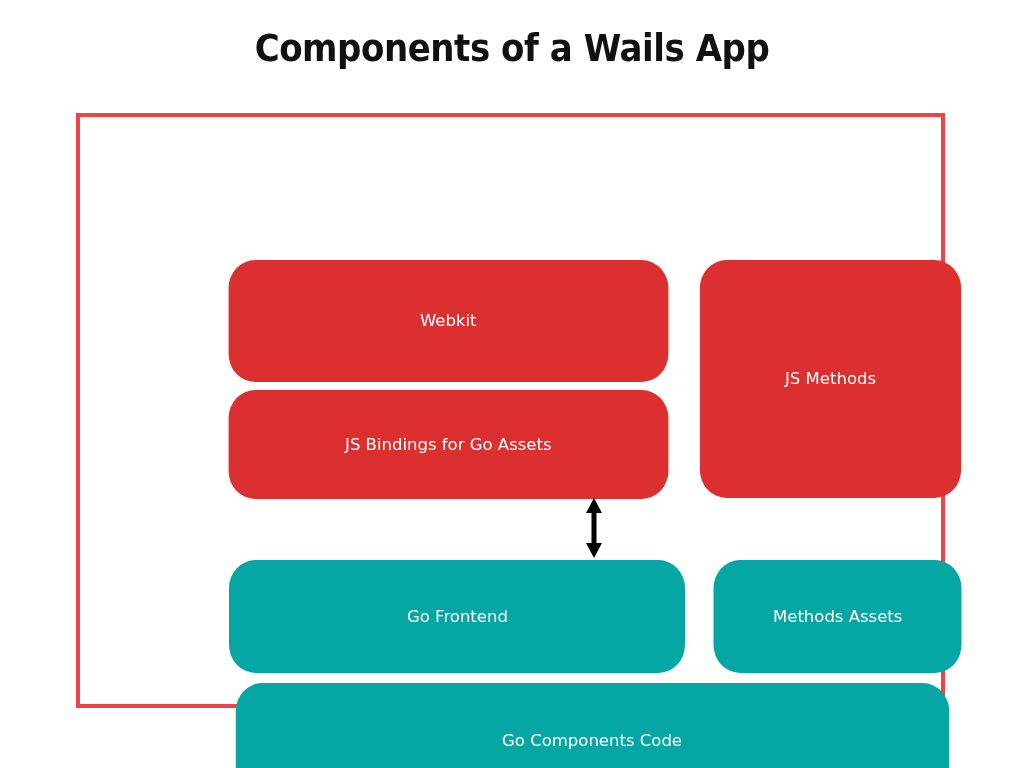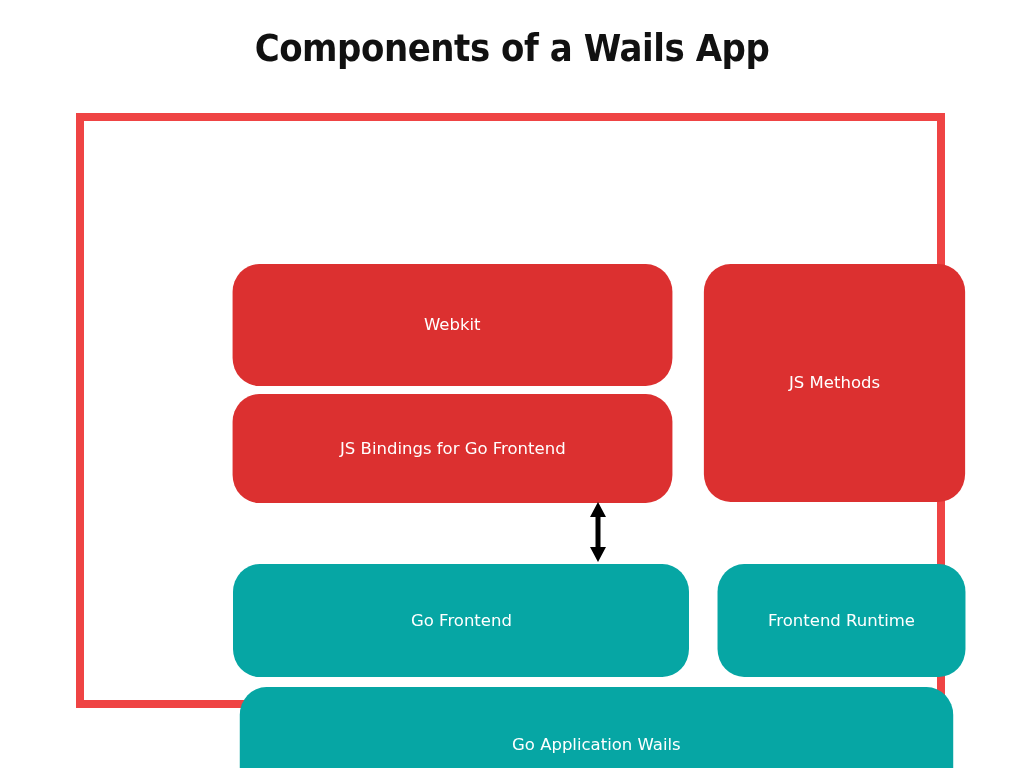--- a/index.html
+++ b/index.html
@@ -30,21 +30,21 @@
     transform-origin: center top;
   }
 
   #frame {
     position: absolute;
     left: 76px;
     top: 113px;
     width: 869px;
     height: 595px;
     box-sizing: border-box;
-    border: 8px solid #ef4444;
+    border: 4px solid #ef4444;
     background: #ffffff;
   }
 
   .node {
     position: absolute;
     box-sizing: border-box;
     display: flex;
     align-items: center;
     justify-content: center;
     color: #ffffff;
@@ -98,37 +98,37 @@
 
 <div id="diagram-title">Components of a Wails App</div>
 
 <div id="frame">
 
   <div class="node red" id="node-webkit">
     <span class="node-label">Webkit</span>
   </div>
 
   <div class="node red" id="node-js-bindings">
-    <span class="node-label">JS Bindings for Go Frontend</span>
+    <span class="node-label">JS Bindings for Go Assets</span>
   </div>
 
   <div class="node red" id="node-js-runtime">
     <span class="node-label">JS Methods</span>
   </div>
 
   <div class="node teal" id="node-go-runtime">
     <span class="node-label">Go Frontend</span>
   </div>
 
   <div class="node teal" id="node-frontend-assets">
-    <span class="node-label">Frontend Runtime</span>
+    <span class="node-label">Methods Assets</span>
   </div>
 
   <div class="node teal" id="node-go-app-code">
-    <span class="node-label">Go Application Wails</span>
+    <span class="node-label">Go Components Code</span>
   </div>
 
   <svg id="bidirectional-arrow" viewBox="0 0 36 60">
     <line x1="18" y1="9" x2="18" y2="51" stroke="#000000" stroke-width="5"></line>
     <polygon points="18,0 26,15 10,15" fill="#000000"></polygon>
     <polygon points="18,60 26,45 10,45" fill="#000000"></polygon>
   </svg>
 
 </div>
 

